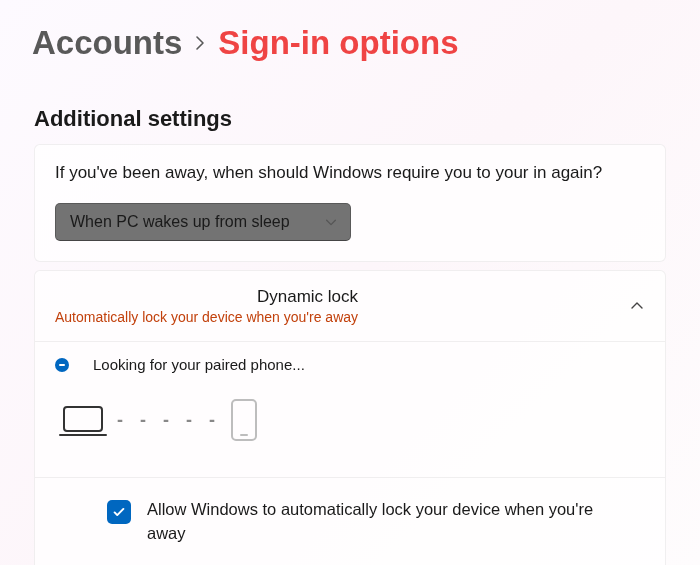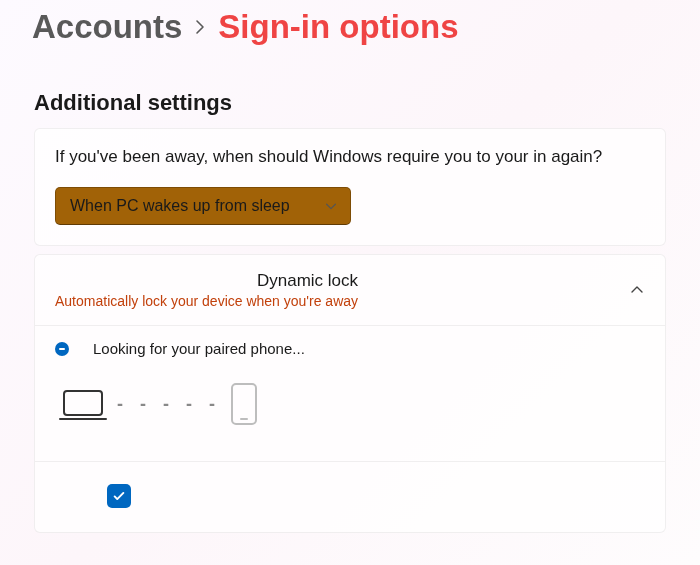--- a/index.html
+++ b/index.html
@@ -8,21 +8,21 @@
     background: linear-gradient(135deg, #fdfaff 0%, #fdf6fa 50%, #fefcfd 100%);
     width: 700px;
     height: 565px;
     overflow: hidden;
     color: #1a1a1a;
   }
   .breadcrumb {
     display: flex;
     align-items: center;
     gap: 10px;
-    padding: 8px 32px 16px 32px;
+    padding: 24px 32px 16px 32px;
   }
   .breadcrumb .parent {
     font-size: 33px;
     font-weight: 600;
     color: #595959;
     cursor: pointer;
   }
   .breadcrumb .chev {
     color: #595959;
     display:flex;
@@ -54,21 +54,21 @@
     color: #1a1a1a;
     margin-bottom: 20px;
   }
   .dropdown {
     display: inline-flex;
     align-items: center;
     justify-content: space-between;
     height: 38px;
     min-width: 296px;
     padding: 0 12px 0 14px;
-    background: #a16207;
+    background: #737373;
     border: 1px solid rgba(0,0,0,0.22);
     border-bottom: 1px solid rgba(0,0,0,0.40);
     border-radius: 5px;
     font-size: 16px;
     color: #1a1a1a;
     cursor: pointer;
   }
   .dropdown .chev-down {
     color: #555;
     display:flex;
@@ -234,14 +234,15 @@
     <span class="dashes">- - - - -</span>
     <div class="phone-icon"></div>
   </div>
 
   <div class="checkbox-row">
     <div class="chk">
       <svg width="14" height="14" viewBox="0 0 16 16" fill="none">
           <path d="M3 8.5l3 3 7-7" stroke-width="2.2" stroke-linecap="round" stroke-linejoin="round"></path>
         </svg>
     </div>
+    <div class="chk-label">Allow Windows to automatically lock your device when you're away</div>
   </div>
 </div>
 
 </body></html>

